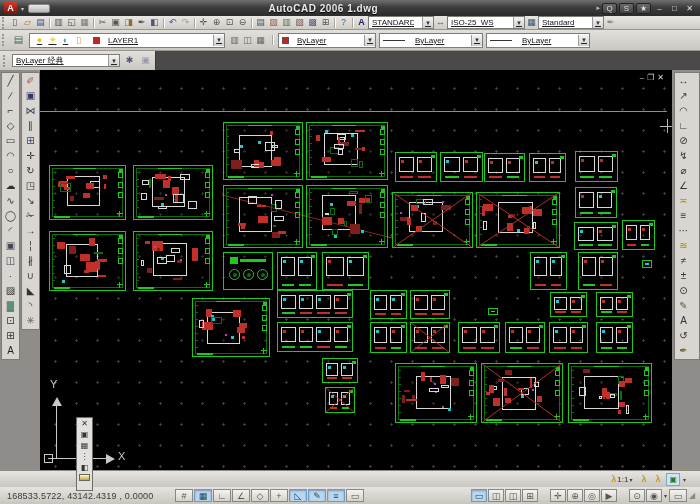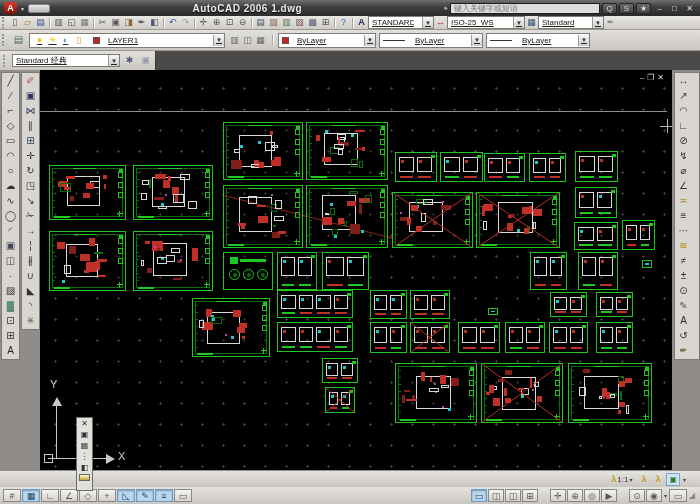--- a/index.html
+++ b/index.html
@@ -93,21 +93,20 @@
 
 <div class="app">
 
   <div class="titlebar">
     <div class="logo">A</div>
     <span class="logo-arrow">▾</span>
     <div class="qat-pill"></div>
     <div class="title-text">AutoCAD 2006 1.dwg</div>
     <div class="tb-right">
       <span class="tb-arrow">▸</span>
-      <input class="search-box" placeholder="键入关键字或短语" style="">
       <div class="tb-btn">Q</div>
       <div class="tb-btn">S</div>
       <div class="tb-btn">★</div>
       <div class="win-btn">–</div>
       <div class="win-btn">□</div>
       <div class="win-btn">✕</div>
     </div>
   </div>
 
   <div class="tbrow1">
@@ -197,21 +196,21 @@
       <span class="ltline"></span>
       <span class="val">ByLayer</span>
         <span class="arrow">▼</span>
     </div>
   </div>
 
   <div class="tbrow3">
     <div class="tbrow3-left">
       <div class="grip"></div>
       <div class="dd" style="width:108px">
-        <span class="val">Standard 经典</span>
+        <span class="val">ByLayer 经典</span>
           <span class="arrow">▼</span>
       </div>
       <div class="icon" style="color:#557">✱</div>
       <div class="icon" style="color:#99a">▣</div>
     </div>
   </div>
 
   <div class="main">
     <div class="dock-left">
       <div class="vcol">
@@ -1067,20 +1066,21 @@
     <div class="dsbtn">
       <span class="person">λ</span>
     </div>
     <div class="dsbtn pressed">
       <span style="color:#2a7a2a">▣</span>
     </div>
     <span class="tinyarrow">▾</span>
   </div>
 
   <div class="statusbar">
+    <div class="coords">168533.5722, 43142.4319 , 0.0000</div>
     <div class="istrip" id="toggles" style="gap:1px">
         <div class="sbtn" style="width: 18px;">#</div>
         <div class="sbtn on" style="width: 18px;">▦</div>
         <div class="sbtn" style="width: 18px;">∟</div>
         <div class="sbtn" style="width: 18px;">∠</div>
         <div class="sbtn" style="width: 18px;">◇</div>
         <div class="sbtn" style="width: 18px;">+</div>
         <div class="sbtn on" style="width: 18px;">◺</div>
         <div class="sbtn on" style="width: 18px;">✎</div>
         <div class="sbtn on" style="width: 18px;">≡</div>

